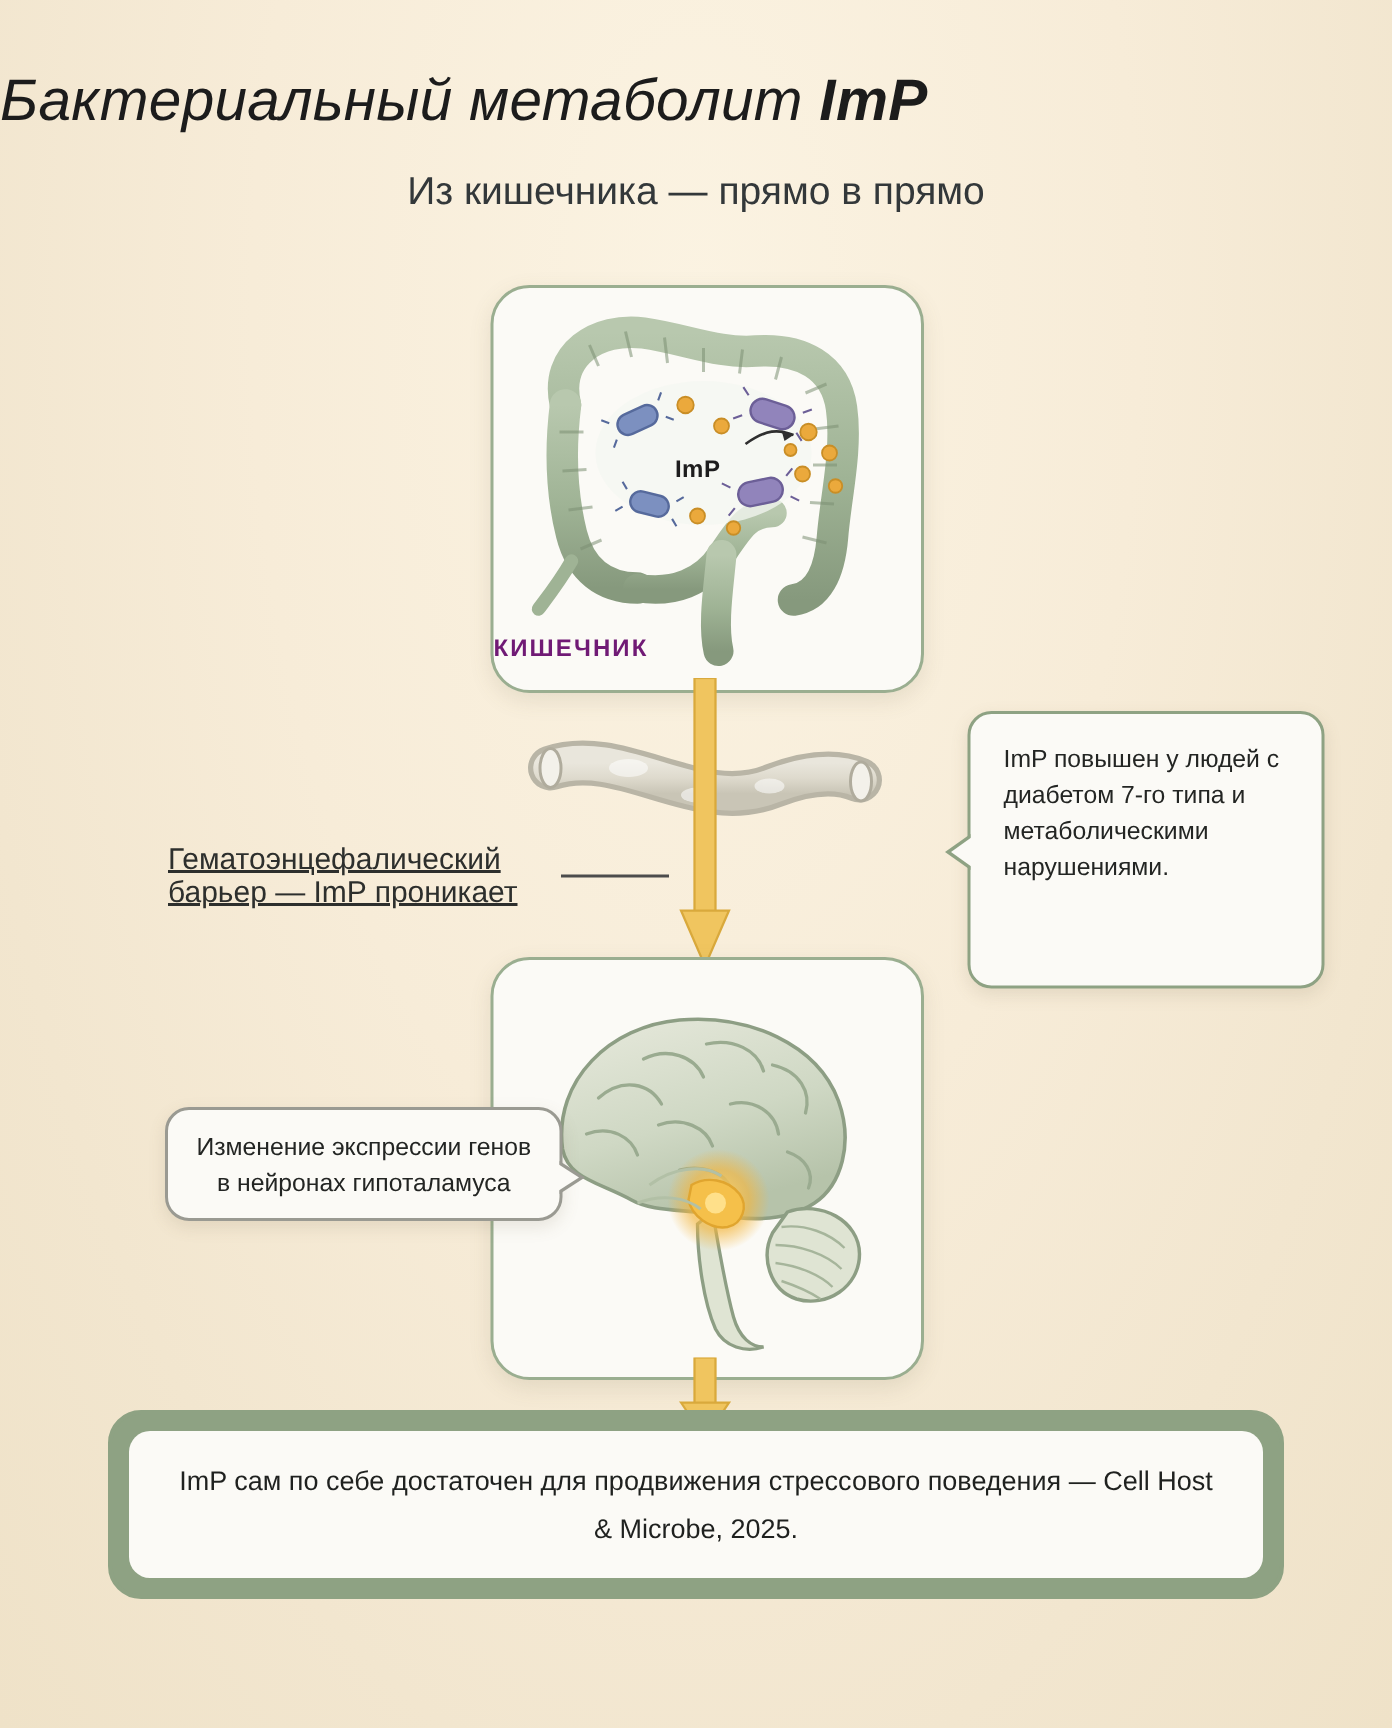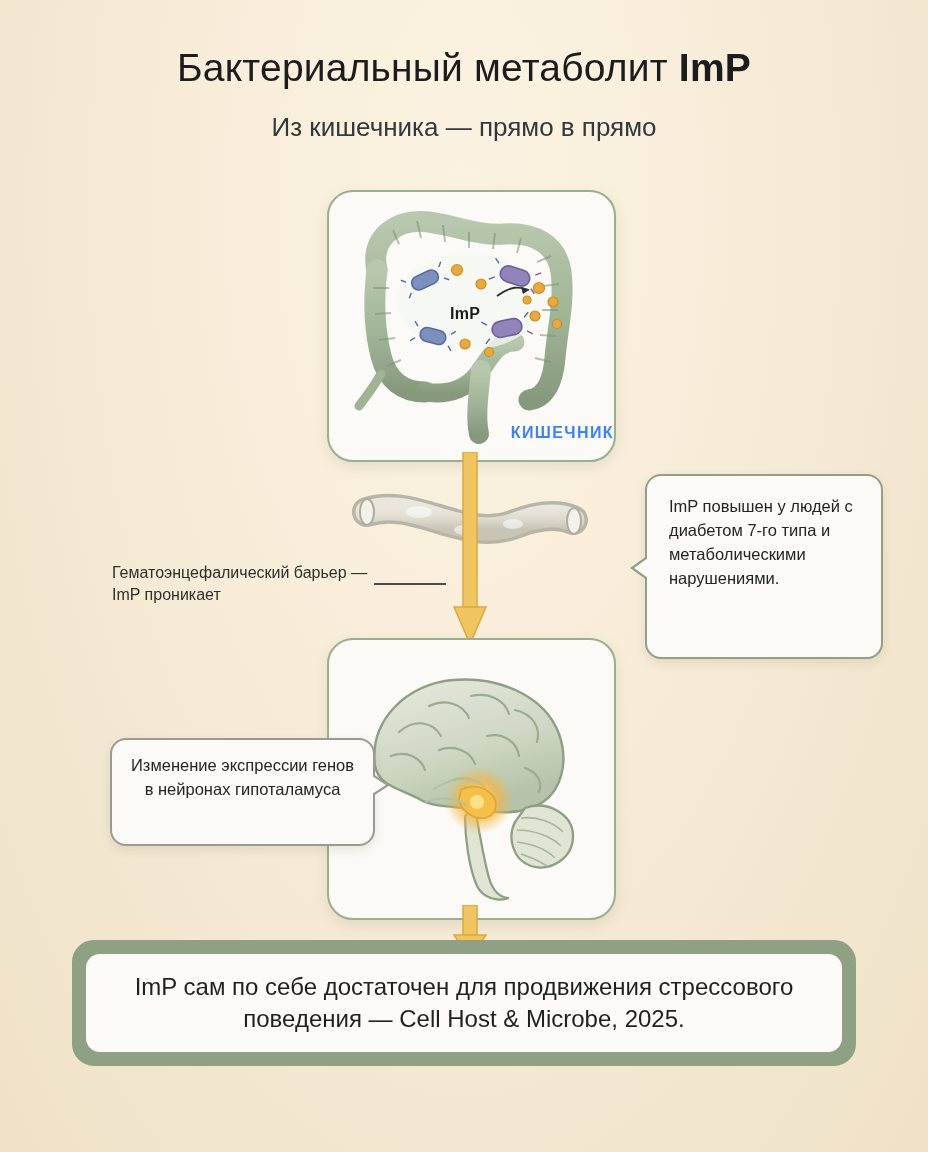--- a/index.html
+++ b/index.html
@@ -21,26 +21,27 @@
     width: 928px;
     height: 1152px;
   }
 
   
   .title {
     position: absolute;
     top: 44px;
     left: 0;
     width: 928px;
-    text-align: center;
+    text-align: left;
     font-size: 39px;
     line-height: 48px;
     font-weight: 400;
     color: #1c1c1c;
     letter-spacing: 0.2px;
+    font-style: italic;
   }
   .title b {
     font-weight: 700;
   }
   .subtitle {
     position: absolute;
     top: 110px;
     left: 0;
     width: 928px;
     text-align: center;
@@ -68,25 +69,25 @@
     top: 638px;
     width: 285px;
     height: 278px;
   }
 
   .panel-caption {
     position: absolute;
     bottom: 18px;
     left: 0;
     width: 100%;
-    text-align: right;
+    text-align: left;
     font-size: 16px;
     letter-spacing: 1.4px;
     font-weight: 600;
-    color: #3b82f6;
+    color: #701a75;
   }
 
   
   .arrow-vert {
     position: absolute;
     left: 452px;
     top: 452px;
     width: 36px;
     height: 200px;
   }
@@ -99,23 +100,24 @@
     width: 60px;
     height: 60px;
   }
 
   
   .bbb-label {
     position: absolute;
     left: 112px;
     top: 562px;
     width: 262px;
-    font-size: 16px;
+    font-size: 20px;
     line-height: 22px;
     color: #2d2f2d;
+    text-decoration: underline;
   }
   .bbb-line {
     position: absolute;
     left: 374px;
     top: 583px;
     width: 72px;
     height: 2px;
     background: #4c4c4c;
   }
 
@@ -156,21 +158,21 @@
     height: 0;
     border-top: 10px solid transparent;
     border-bottom: 10px solid transparent;
     border-right: 14px solid #fbfaf6;
   }
 
   .callout-left {
     left: 110px;
     top: 738px;
     width: 265px;
-    height: 108px;
+    height: 76px;
     padding: 13px 14px;
     border-color: #9a9a92;
     text-align: center;
     font-size: 16.5px;
     line-height: 24px;
   }
   .callout-left .tail {
     position: absolute;
     right: -17px;
     top: 34px;
@@ -210,21 +212,21 @@
     width: 756px;
     height: 98px;
     background: #fbfaf6;
     border-radius: 14px;
     box-sizing: border-box;
     display: flex;
     align-items: center;
     justify-content: center;
     padding: 0 26px;
     text-align: center;
-    font-size: 24px;
+    font-size: 18px;
     line-height: 32px;
     color: #1f211f;
   }
 
   
   .vessel {
     position: absolute;
     left: 345px;
     top: 490px;
     width: 250px;

